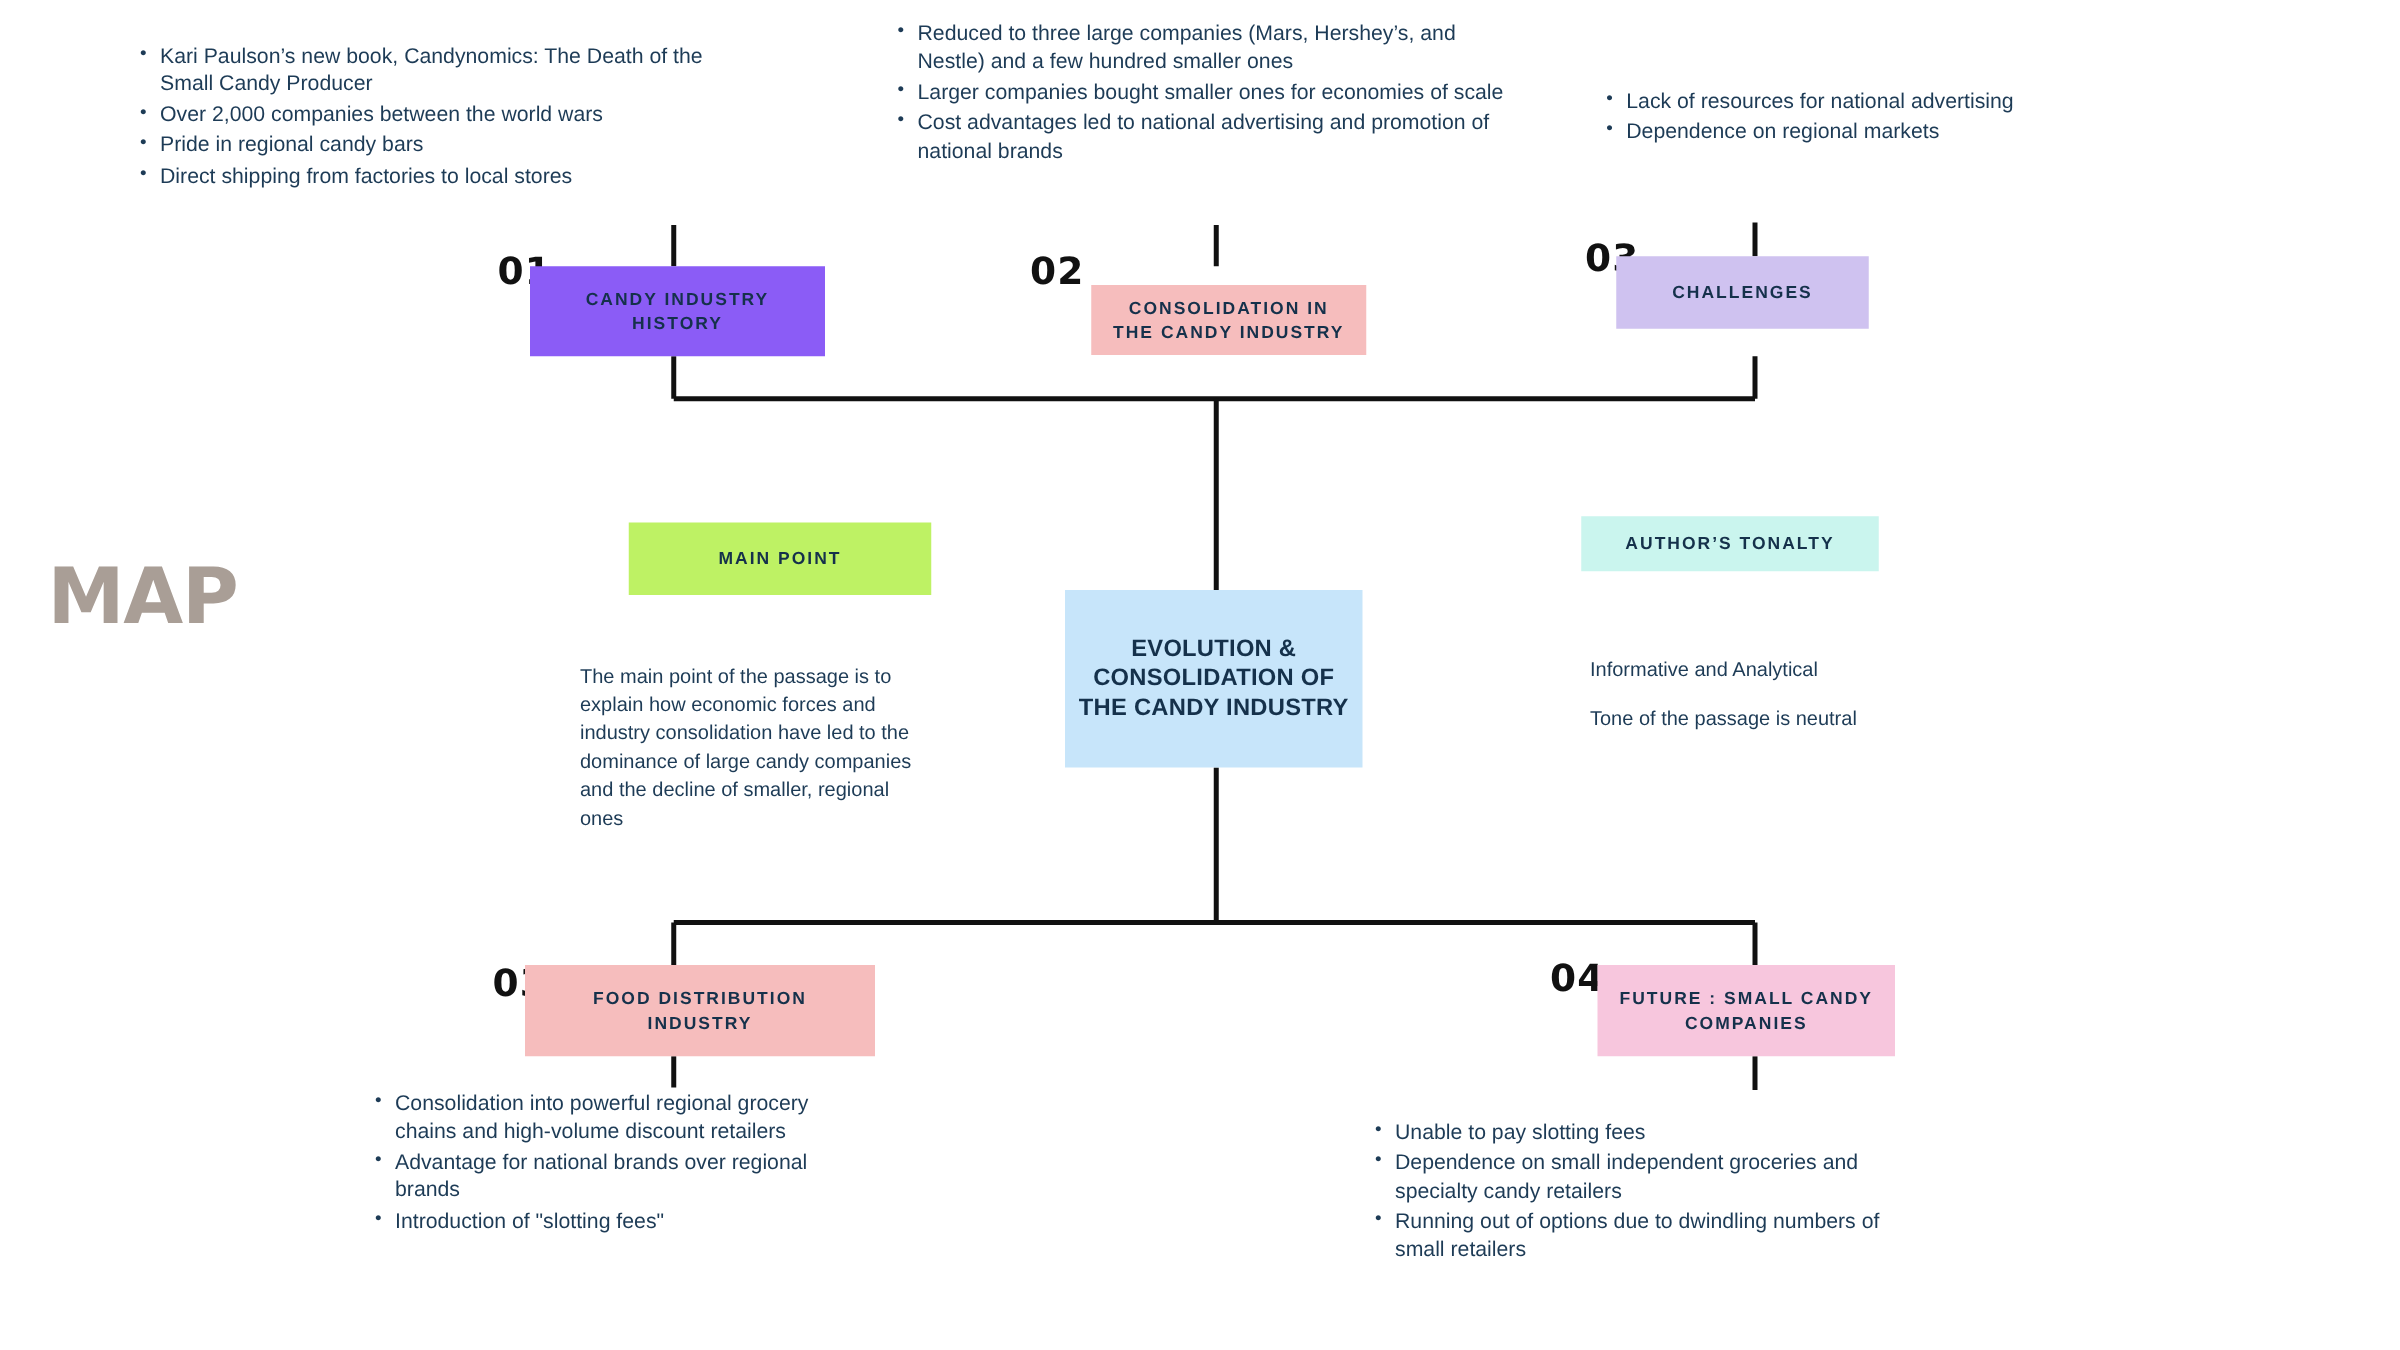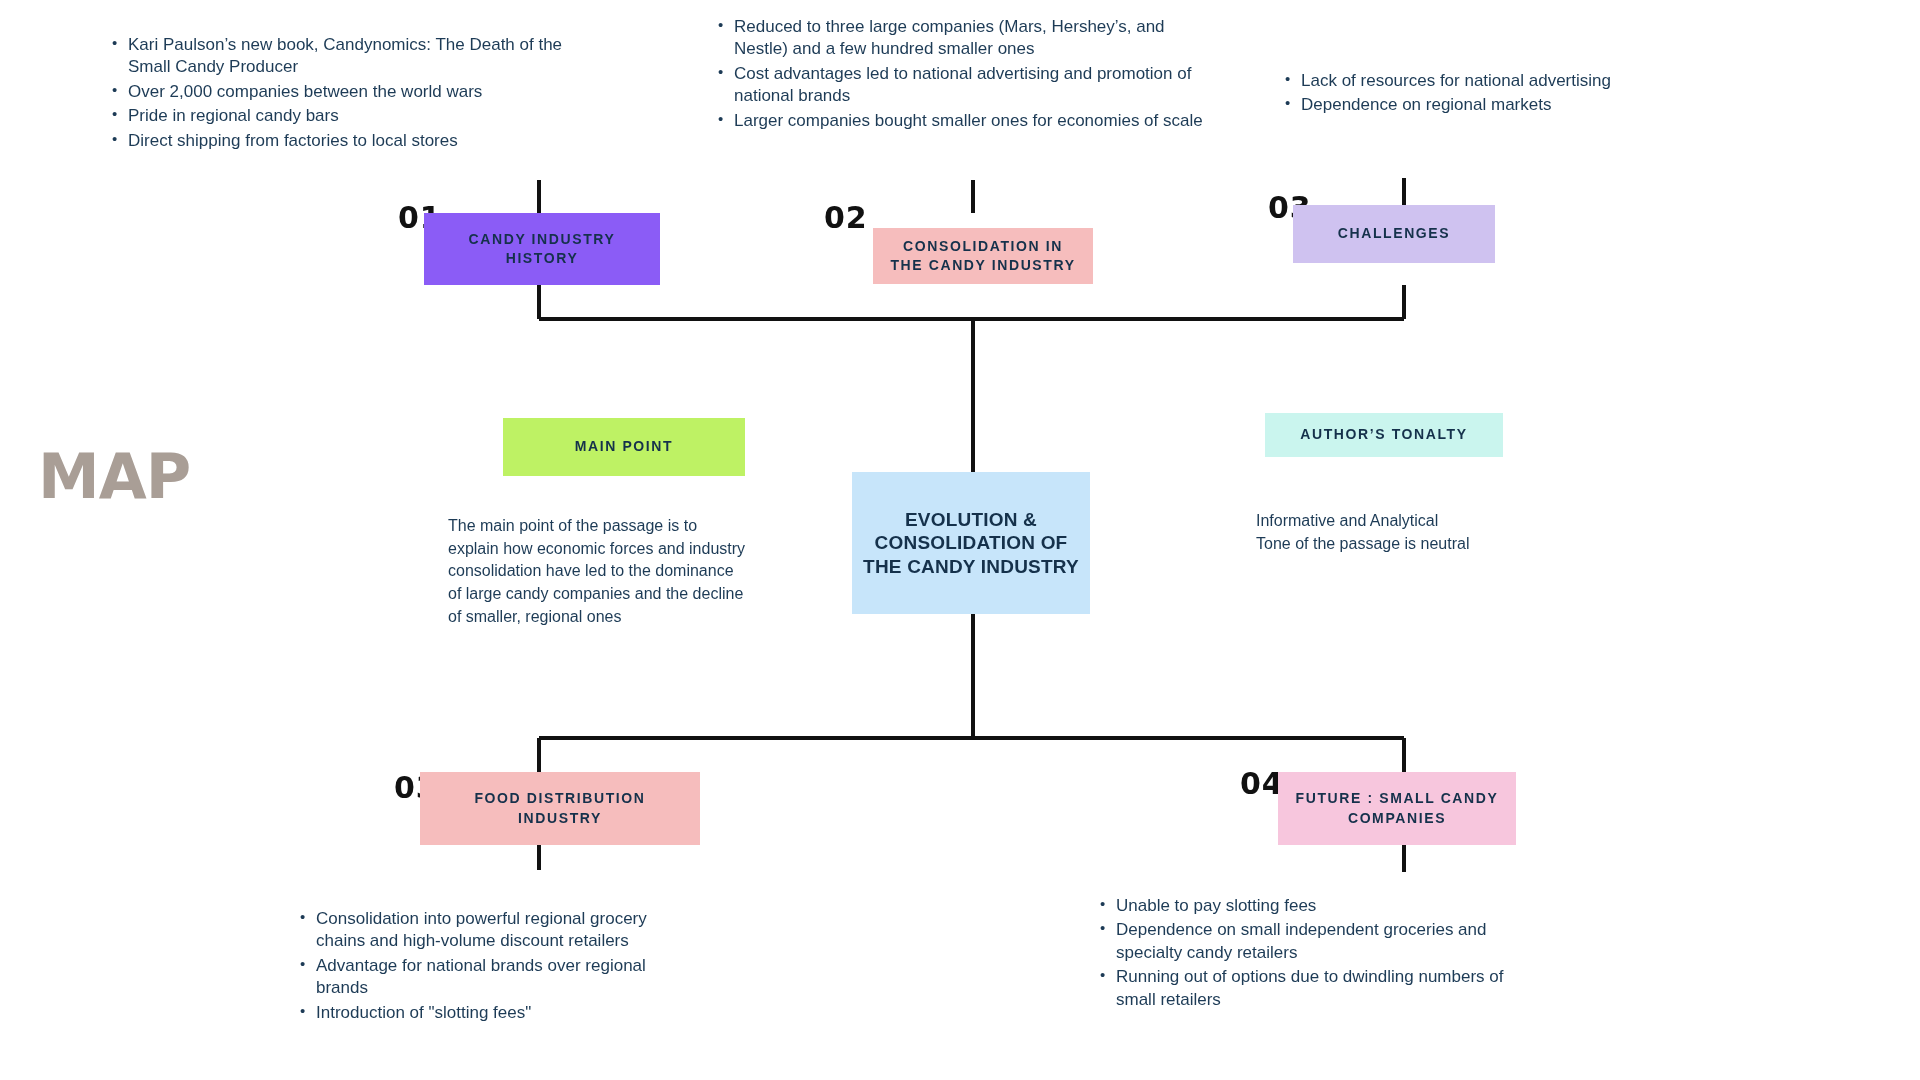--- a/index.html
+++ b/index.html
@@ -91,21 +91,21 @@
     color: #1d3b56;
   }
 
   
   .para {
     position: absolute;
     color: #1d3b56;
     font-size: 16px;
     line-height: 1.42;
   }
-  .para p { margin: 0; }
+  .para p { margin: 16px; }
 
   
   .hero .node-label {
     font-size: 19px;
     letter-spacing: 0.2px;
     line-height: 1.22;
     padding: 0 8px;
   }
 </style>
 </head>
@@ -146,22 +146,22 @@
       <li>Kari Paulson’s new book, Candynomics: The Death of the Small Candy Producer</li>
       <li>Over 2,000 companies between the world wars</li>
       <li> Pride in regional candy bars</li>
       <li>Direct shipping from factories to local stores</li>
     </ul>
   </div>
 
   <div class="bullets" style="left:718px; top:16px; width:500px;">
     <ul>
       <li>Reduced to three large companies (Mars, Hershey’s, and Nestle) and a few hundred smaller ones</li>
+      <li>Larger companies bought smaller ones for economies of scale</li>
       <li> Cost advantages led to national advertising and promotion of national brands</li>
-      <li>Larger companies bought smaller ones for economies of scale</li>
     </ul>
   </div>
 
   <div class="bullets" style="left:1285px; top:70px; width:330px;">
     <ul>
       <li>Lack of resources for national advertising</li>
       <li> Dependence on regional markets</li>
     </ul>
   </div>
 
@@ -202,21 +202,21 @@
   <div class="node-number" style="left:394px; top:770px;">03</div>
   <div class="node" style="left:420px; top:772px; width:280px; height:73px; background:#f6bdbd;">
     <div class="node-label">FOOD DISTRIBUTION INDUSTRY</div>
   </div>
 
   <div class="node-number" style="left:1240px; top:766px;">04</div>
   <div class="node" style="left:1278px; top:772px; width:238px; height:73px; background:#f7c6dd;">
     <div class="node-label">FUTURE : SMALL CANDY COMPANIES</div>
   </div>
 
-  <div class="bullets" style="left:300px; top:872px; width:370px;margin-top:36px;">
+  <div class="bullets" style="left:300px; top:872px; width:370px;">
     <ul>
       <li>Consolidation into powerful regional grocery chains and high-volume discount retailers</li>
       <li> Advantage for national brands over regional brands</li>
       <li> Introduction of "slotting fees"</li>
     </ul>
   </div>
 
   <div class="bullets" style="left:1100px; top:895px; width:430px;">
     <ul>
       <li>Unable to pay slotting fees</li>

